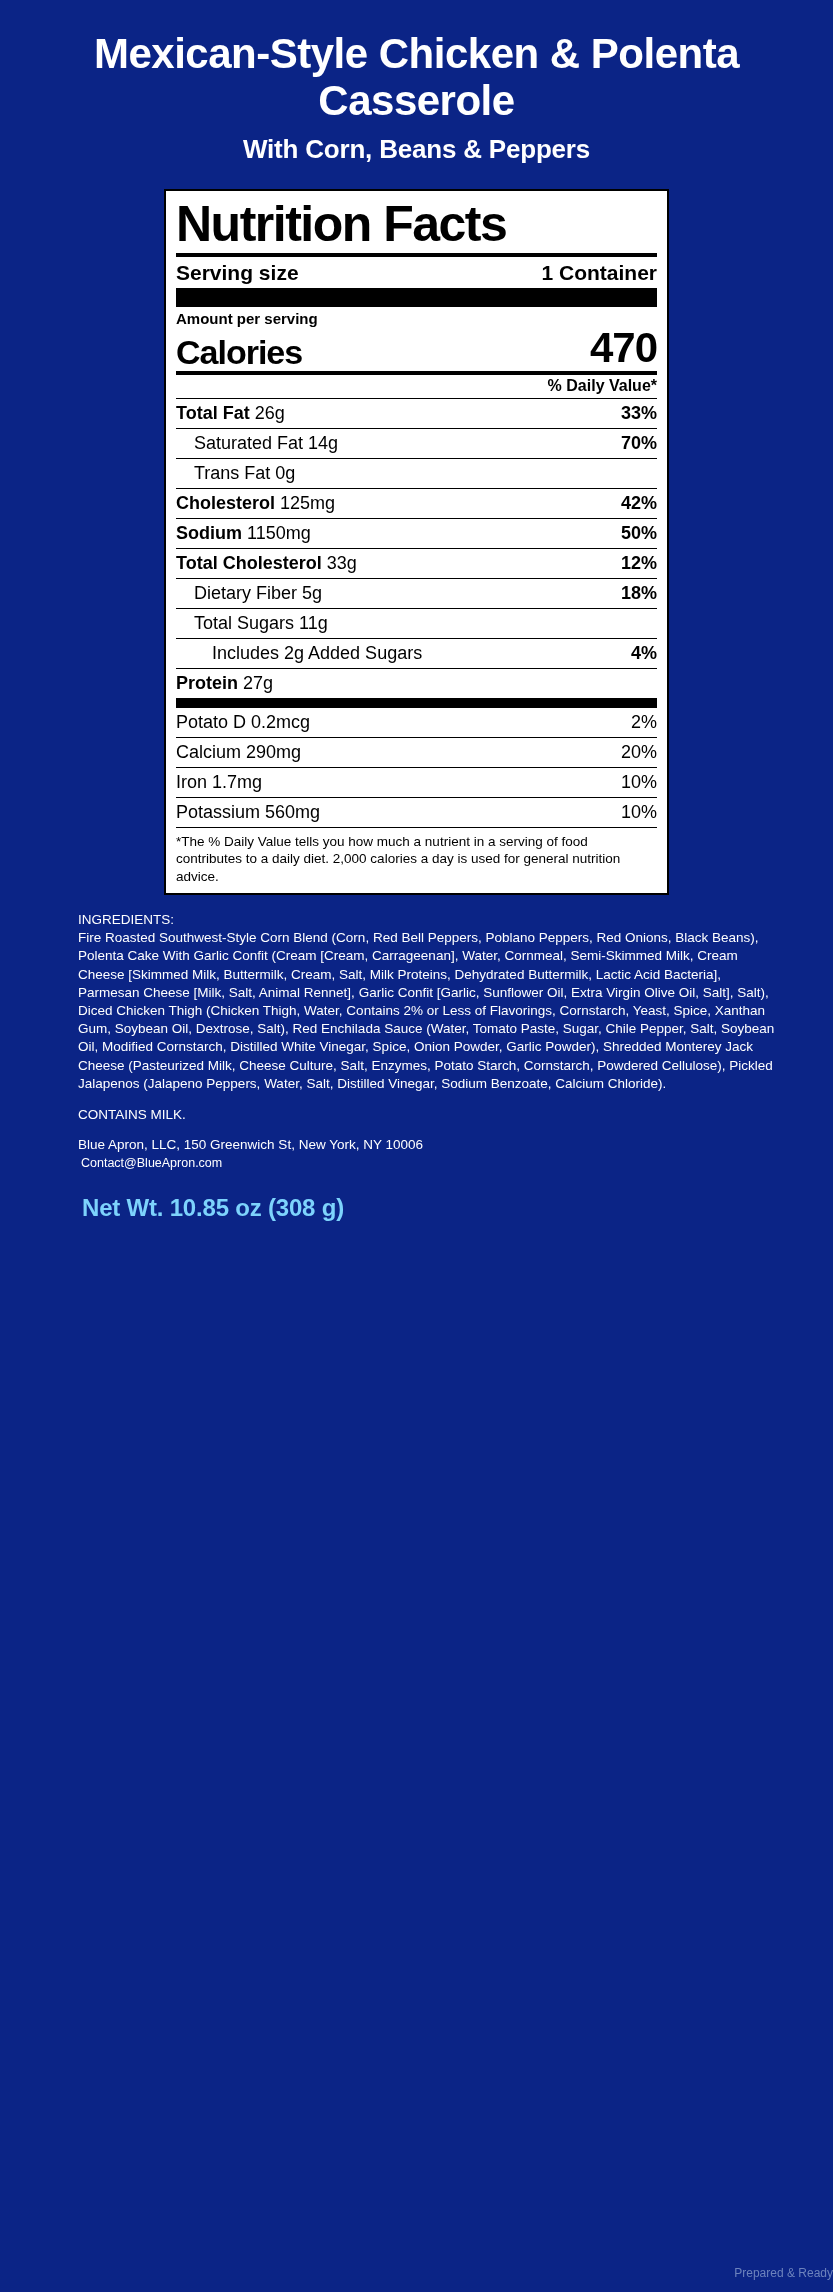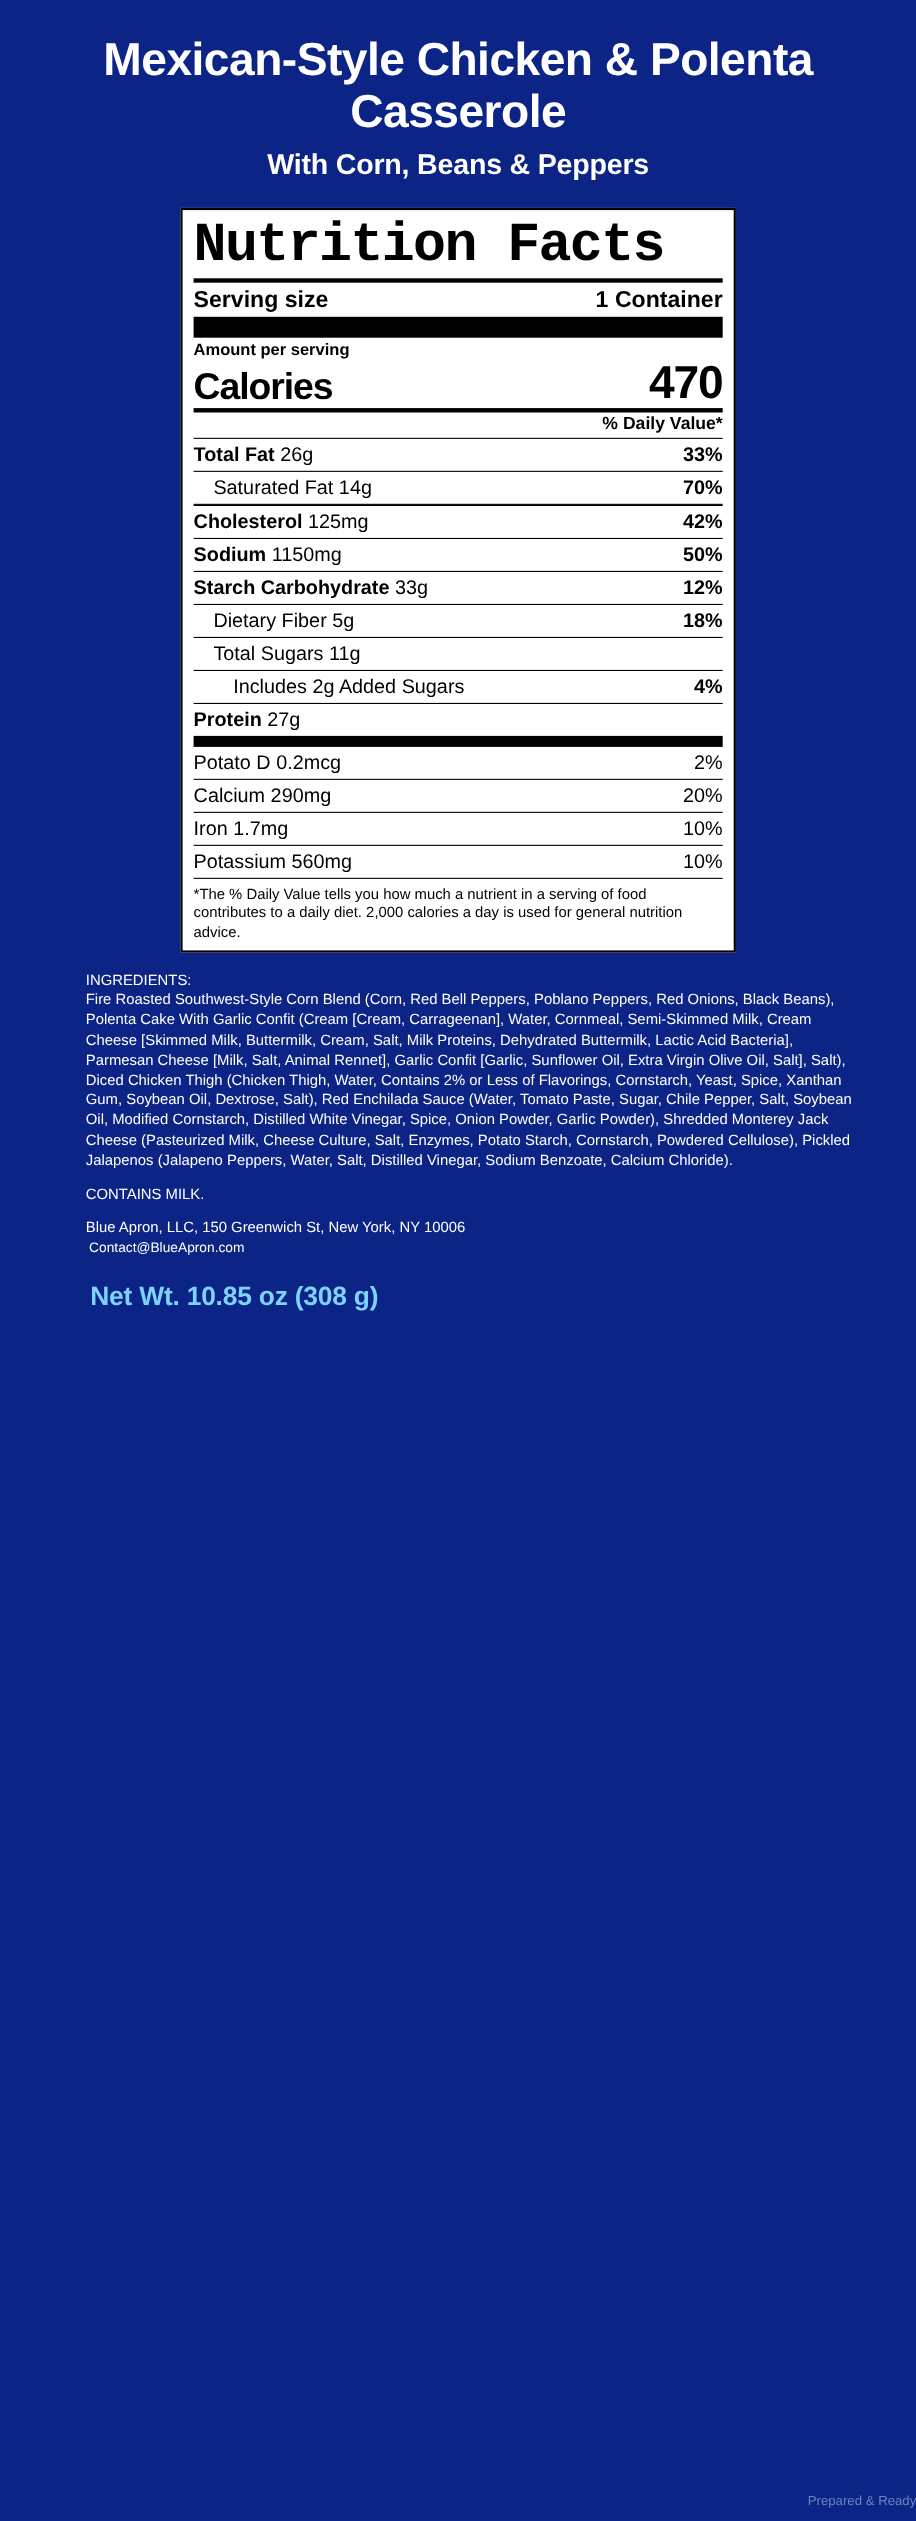--- a/index.html
+++ b/index.html
@@ -44,21 +44,21 @@
   .nf-wrap {
     margin: 24px auto 0 auto;
     width: 505px;
     background: #ffffff;
     border: 2px solid #000;
     box-sizing: border-box;
     padding: 6px 10px 8px 10px;
     color: #000;
   }
   .nf-title {
-    font-family: Liberation Mono, monospace;
+    font-family: Liberation Sans, sans-serif;
     font-size: 50px;
     font-weight: bold;
     line-height: 1.0;
     letter-spacing: -1.5px;
     padding: 2px 0 4px 0;
   }
   .rule-thin { border-top: 1px solid #000; }
   .rule-med  { border-top: 4px solid #000; }
   .rule-thick{ border-top: 19px solid #000; }
   .rule-mid  { border-top: 9px solid #000; }
@@ -191,33 +191,37 @@
         <div class="nut-row">
           <span class="name"><b>Total Fat</b> 26g</span>
           <span class="pct">33%</span>
         </div>
         <div class="rule-thin"></div>
         <div class="nut-row indent1">
           <span class="name">Saturated Fat 14g</span>
           <span class="pct">70%</span>
         </div>
         <div class="rule-thin"></div>
+        <div class="nut-row indent1">
+          <span class="name">Trans Fat 0g</span>
+          <span class="pct"></span>
+        </div>
         <div class="rule-thin"></div>
         <div class="nut-row">
           <span class="name"><b>Cholesterol</b> 125mg</span>
           <span class="pct">42%</span>
         </div>
         <div class="rule-thin"></div>
         <div class="nut-row">
           <span class="name"><b>Sodium</b> 1150mg</span>
           <span class="pct">50%</span>
         </div>
         <div class="rule-thin"></div>
         <div class="nut-row">
-          <span class="name"><b>Starch Carbohydrate</b> 33g</span>
+          <span class="name"><b>Total Cholesterol</b> 33g</span>
           <span class="pct">12%</span>
         </div>
         <div class="rule-thin"></div>
         <div class="nut-row indent1">
           <span class="name">Dietary Fiber 5g</span>
           <span class="pct">18%</span>
         </div>
         <div class="rule-thin"></div>
         <div class="nut-row indent1">
           <span class="name">Total Sugars 11g</span>

